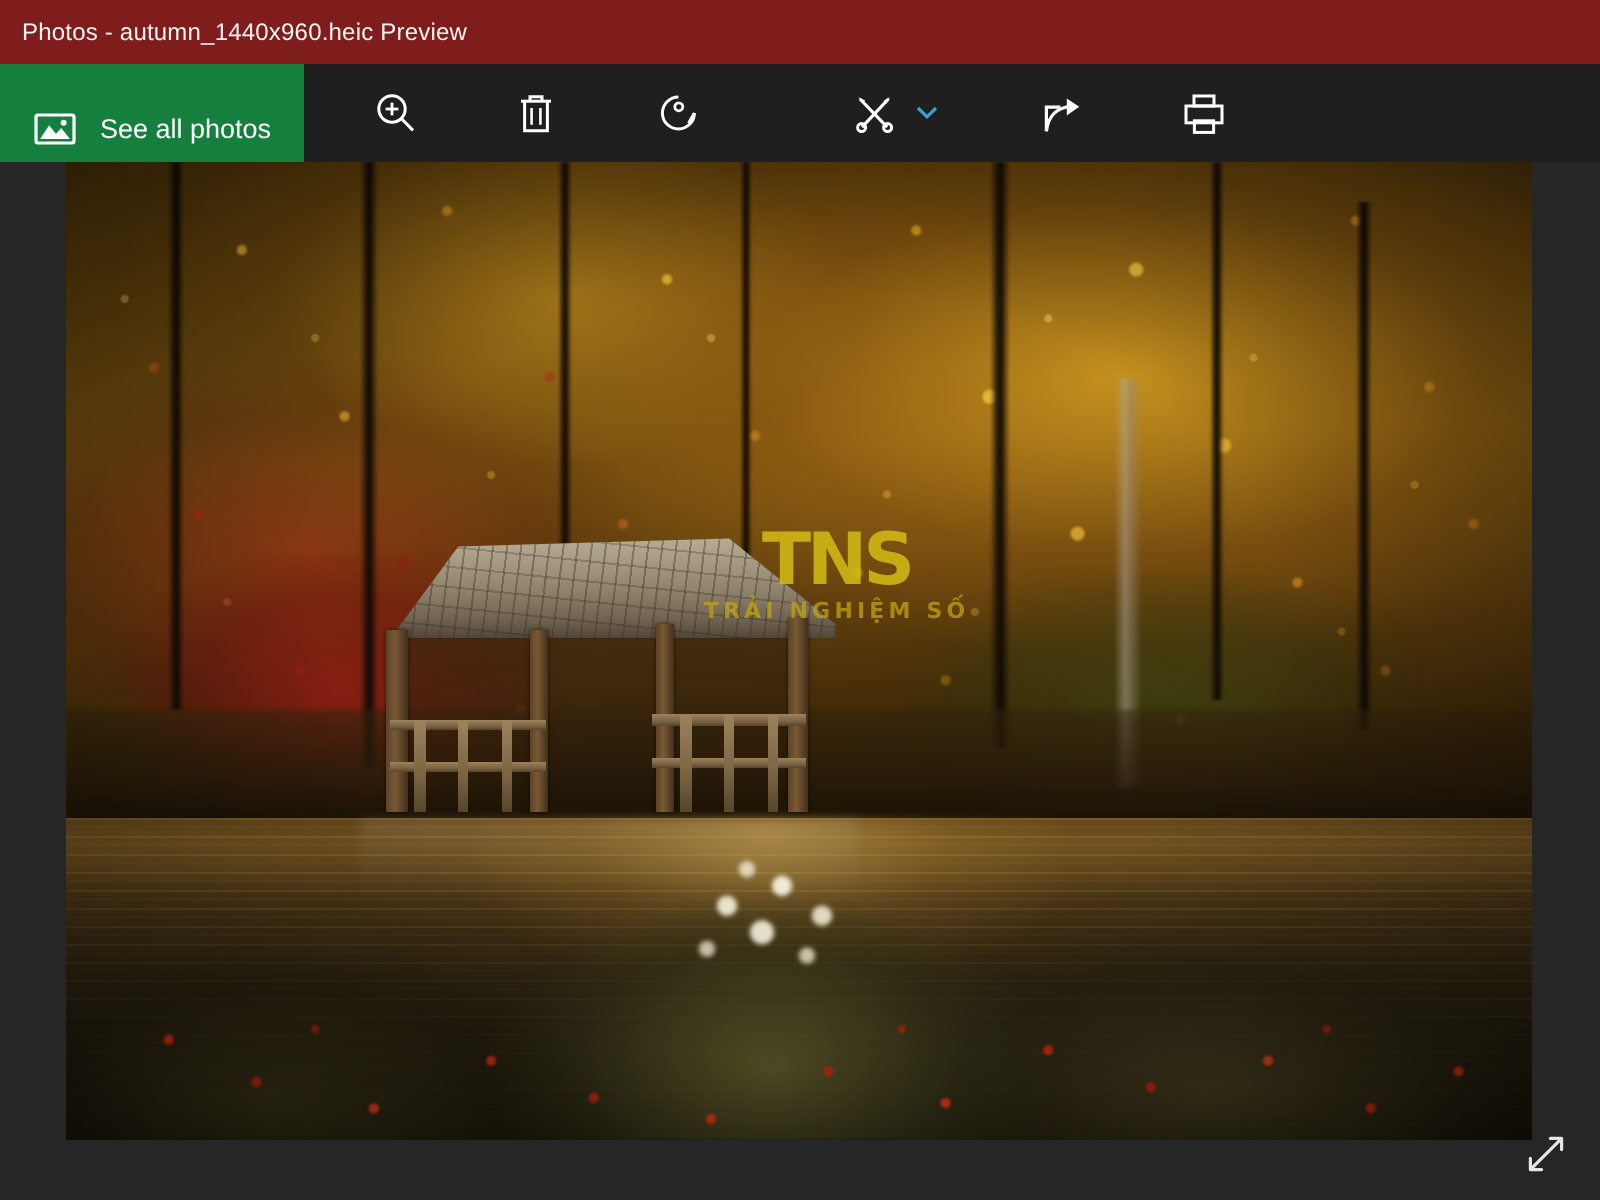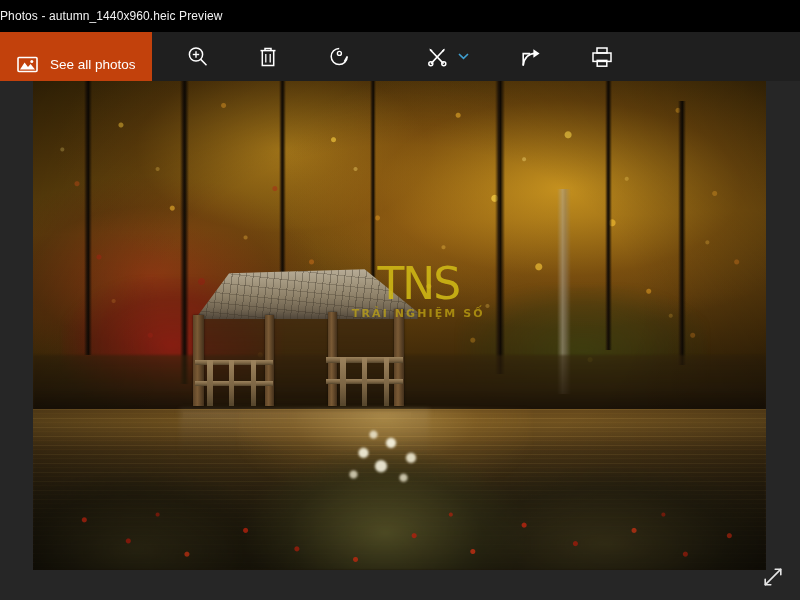--- a/index.html
+++ b/index.html
@@ -5,22 +5,23 @@
   * { box-sizing: border-box; margin: 0; padding: 0; }
   html, body {
     width: 800px; height: 600px; overflow: hidden;
     background: #262626;
     font-family: "Liberation Sans", sans-serif;
   }
 
   
   .titlebar {
     height: 32px; width: 800px;
-    background: #000000;
+    background: #7f1d1d;
     display: flex; align-items: center;
+    padding-left: 11px;
   }
   .titlebar-text {
     color: #f2f2f2;
     font-size: 12px;
     letter-spacing: 0.1px;
     white-space: nowrap;
   }
 
   
   .toolbar {
@@ -30,21 +31,21 @@
     position: relative;
   }
   .tb-btn {
     display: flex; align-items: center;
     height: 49px;
     padding: 0 14px;
     gap: 10px;
     cursor: default;
     flex: 0 0 auto;
   }
-  .tb-btn.accent { background: #c2410c; padding: 16px 16px 0 14px; }
+  .tb-btn.accent { background: #15803d; padding: 16px 16px 0 14px; }
   .tb-label {
     color: #ffffff;
     font-size: 13.5px;
     white-space: nowrap;
   }
   .tb-icon {
     display: inline-flex; align-items: center; justify-content: center;
     width: 26px; height: 26px;
     flex: 0 0 auto;
   }
@@ -295,22 +296,22 @@
 
   
   .watermark {
     position: absolute;
     left: 43.5%; top: 37.5%;
     text-align: center;
     pointer-events: none;
     user-select: none;
   }
   .wm-main {
-    font-size: 44px;
-    font-weight: 400;
+    font-size: 36px;
+    font-weight: 700;
     letter-spacing: -2px;
     color: rgba(208,186,22,0.88);
     line-height: 0.92;
     font-family: "DejaVu Sans", sans-serif;
   }
   .wm-sub {
     font-size: 11px;
     font-weight: 700;
     letter-spacing: 2.1px;
     color: rgba(196,168,20,0.72);

